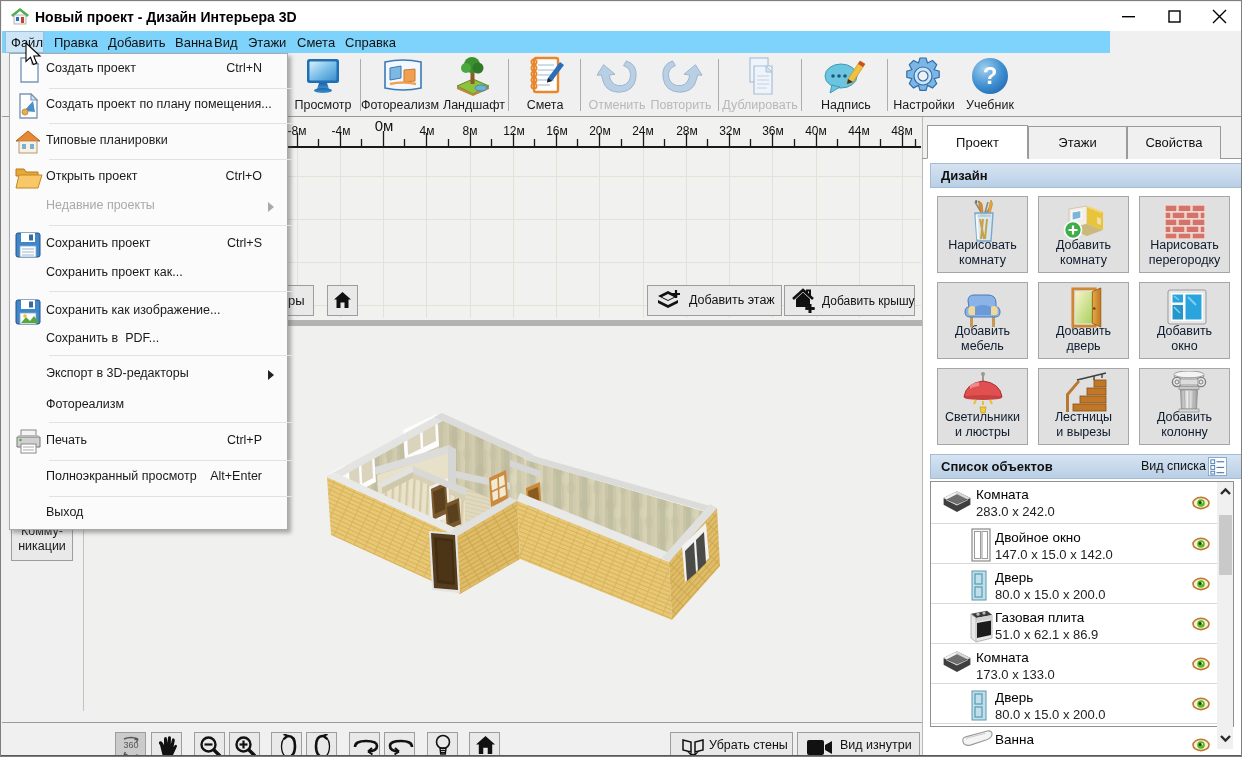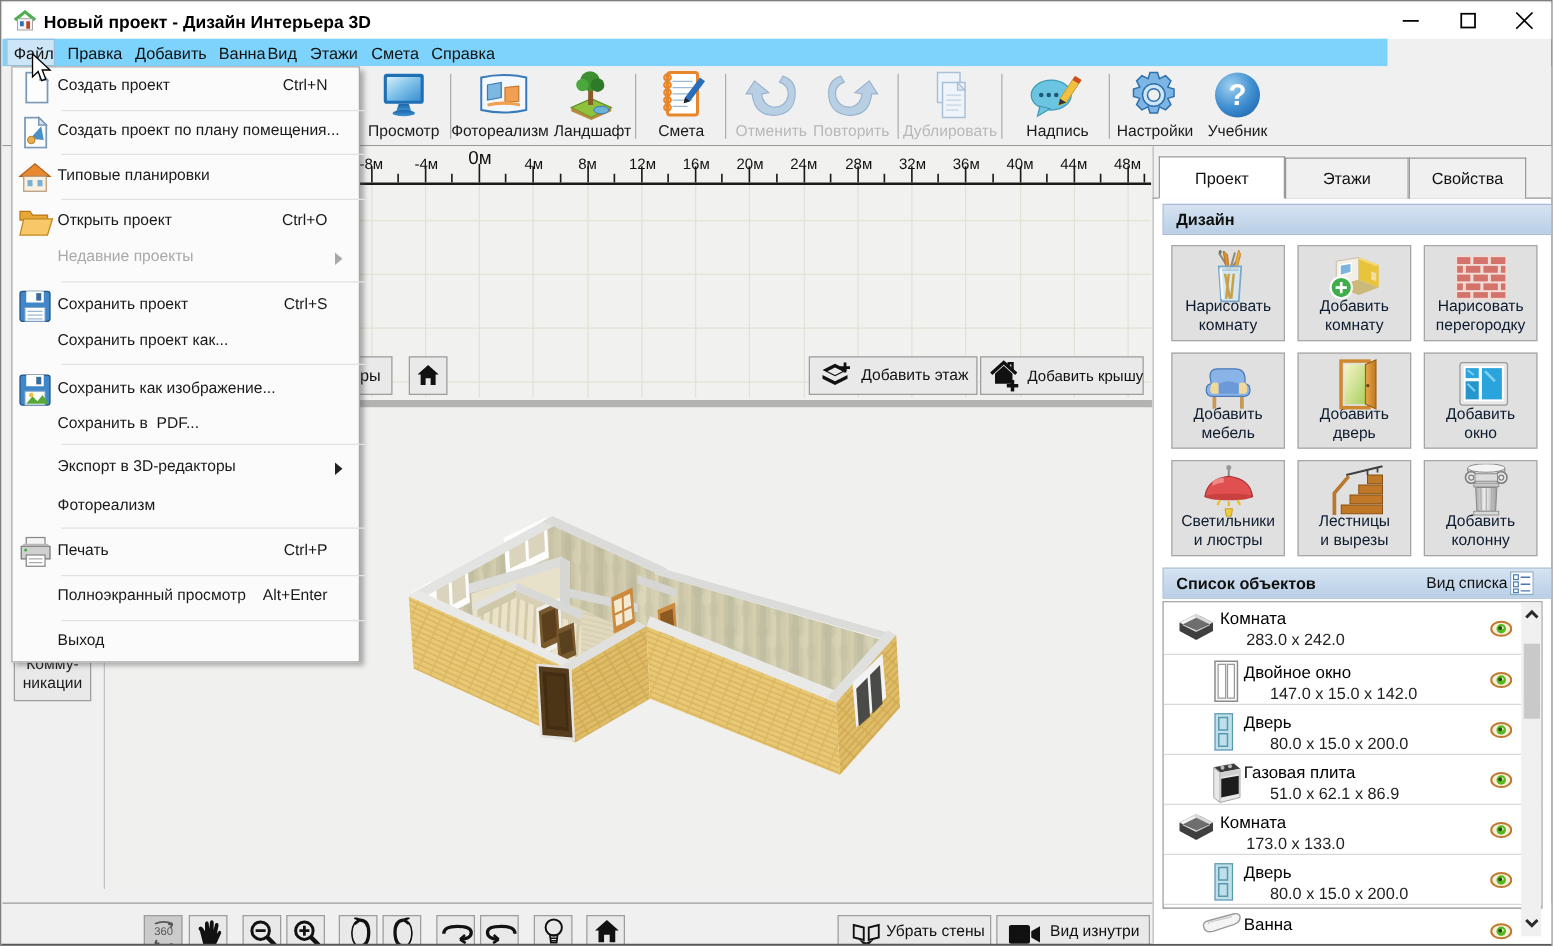--- a/index.html
+++ b/index.html
@@ -36,21 +36,21 @@
 
 #rpanel { position:absolute; left:921px; top:116px; width:320px; height:638px; background:#fff; }
 #rpanel .vline { position:absolute; left:0; top:0; width:1px; height:638px; background:#b8b8b8; }
 .tab { position:absolute; top:8px; height:34px; font-size:13px; color:#111; text-align:center; background:#f0f0f0; border:1px solid #9a9a9a; line-height:32px; }
 .hdrblue { position:absolute; left:8px; width:340px; height:25px; background:linear-gradient(#d6e3f2,#b9cfe6); border:1px solid #a7bcd4; font-size:13px; color:#10100f; font-weight:bold; line-height:23px; padding-left:10px; }
 .gbtn { position:absolute; width:91px; height:77px; background:#e0e0e0; border:1px solid #a6a6a6; text-align:center; }
 .gbtn .cap { position:absolute; bottom:4px; left:0; width:100%; font-size:12.5px; line-height:15px; color:#0d1b2e; white-space:nowrap;text-align:center; }
 #objlist { position:absolute; left:8px; top:364px; width:304px; height:246px; background:#fff; border:1px solid #8f8f8f;padding-left:44px; }
 .lrow { position:absolute; left:0; width:302px; border-bottom:1px solid #d8d8d8; background:#fff; }
 .lname { position:absolute; font-size:13.5px; color:#000; white-space:nowrap; }
-.ldim { position:absolute; font-size:13px; color:#222; white-space:nowrap;margin-left:21px; }
+.ldim { position:absolute; font-size:13px; color:#222; white-space:nowrap; }
 
 #dropmenu { position:absolute; left:8px; top:52px; width:279px; height:477px; background:#fbfbfb; border:1px solid #a9a9a9; box-shadow:3px 3px 4px rgba(80,80,80,0.45); }
 .dmi { position:absolute; left:36px; font-size:12.5px; color:#1a1a1a; white-space:nowrap; }
 .dsc { position:absolute; font-size:12.5px; color:#1a1a1a; white-space:nowrap; }
 .dsep { position:absolute; left:39px; width:243px; height:1px; background:#e2e2e2; }
 .dico { position:absolute; left:4px; width:29px; height:26px; }
 </style>
 </head>
 <body>
 

